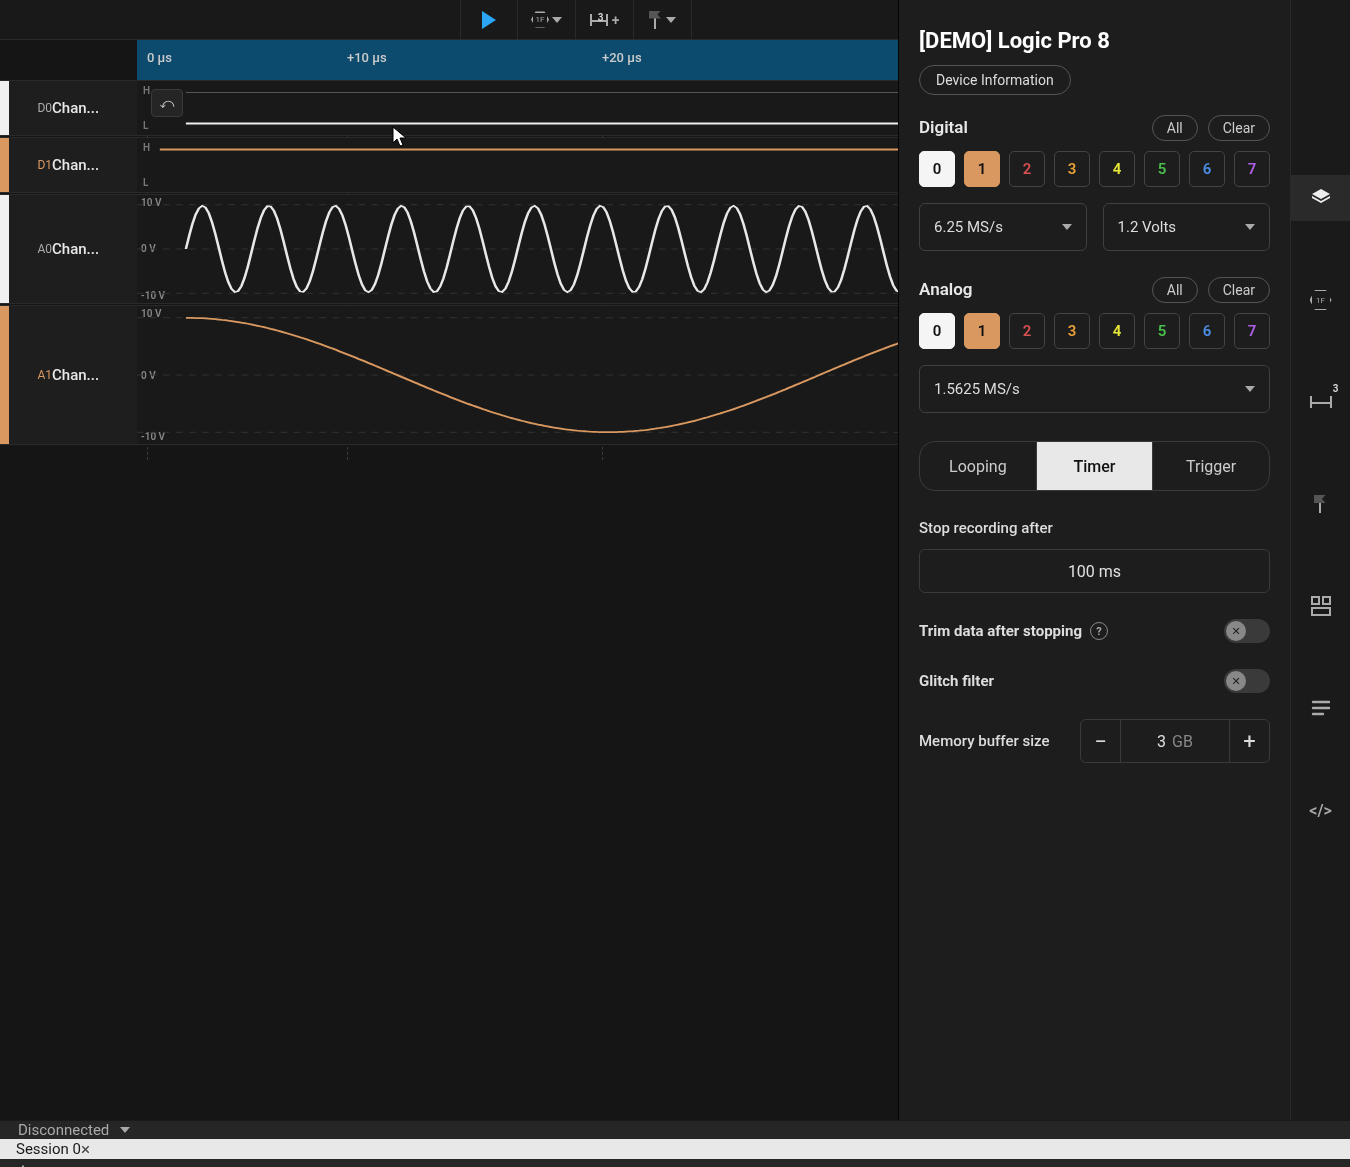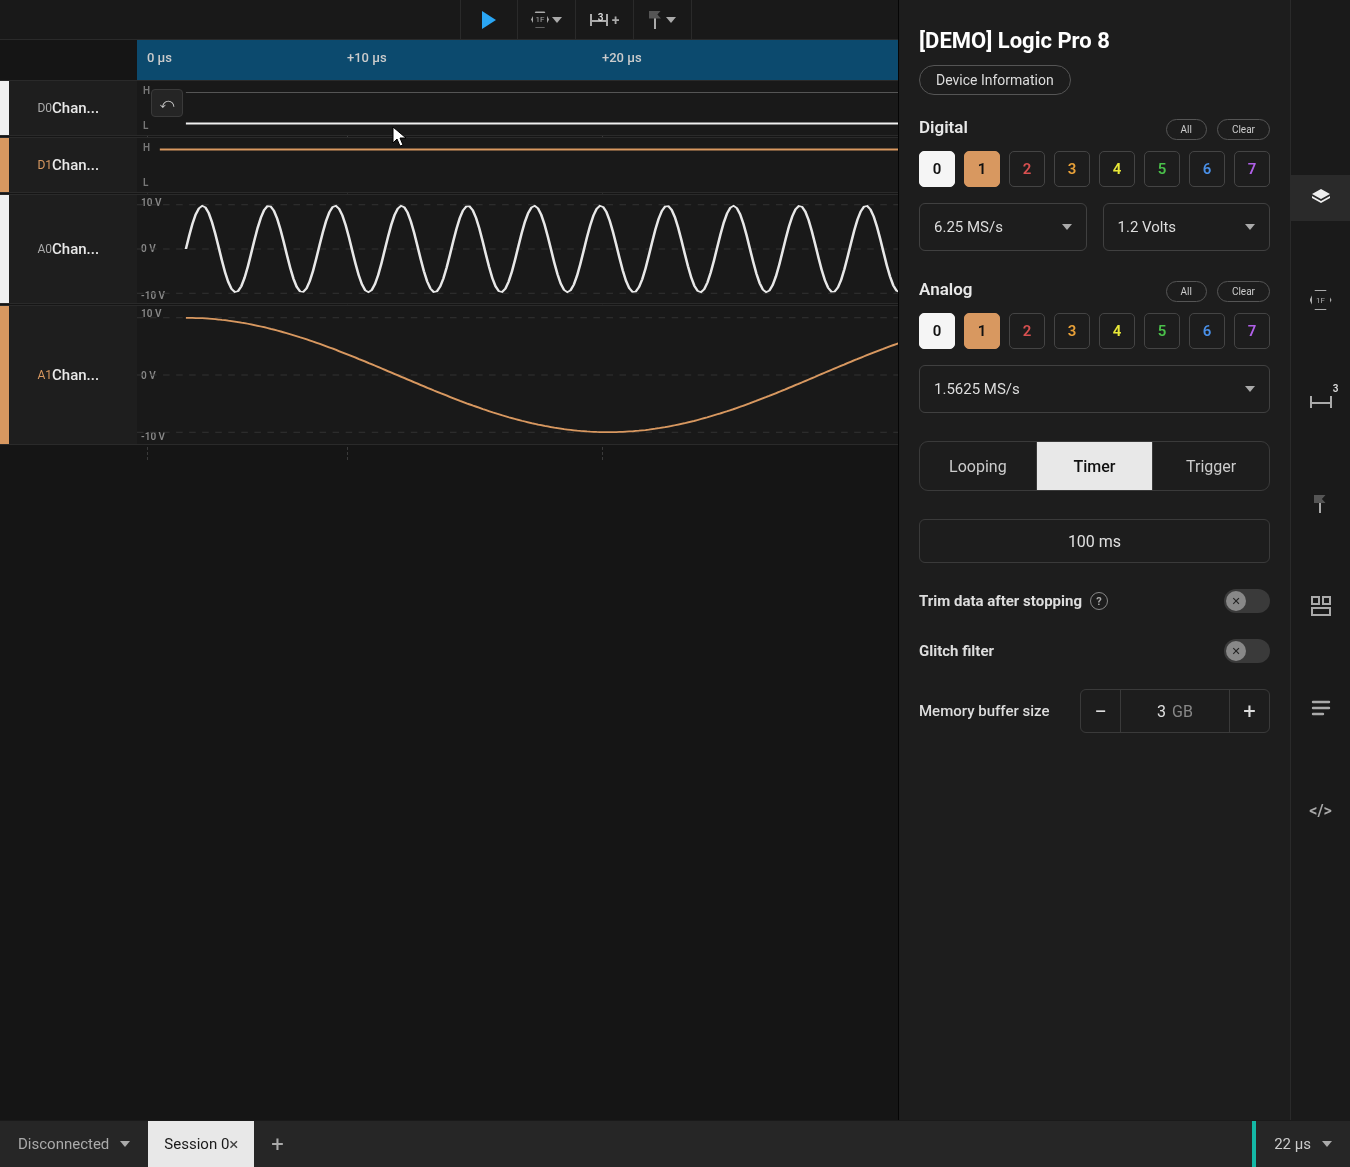--- a/index.html
+++ b/index.html
@@ -33,34 +33,34 @@
 .vlabel { position:absolute; left:4px; font-size:10px; color:#888; font-weight:600; }
 .svg-wave { position:absolute; top:0; left:0; width:100%; height:100%; }
 .edge-handle { position:absolute; right:30px; width:40px; height:44px; background:#202020; border:1px solid #3a3a3a; border-radius:6px; display:flex; align-items:center; justify-content:center; color:#bbb; font-size:16px; cursor:pointer; }
 .reset-btn { position:absolute; left:14px; top:8px; width:32px; height:28px; background:#252525; border:1px solid #3a3a3a; border-radius:4px; display:flex; align-items:center; justify-content:center; color:#ccc; font-size:14px; cursor:pointer; }
 
 .side-panel { position:absolute; top:0; right:60px; width:392px; bottom:47px; background:#1d1d1d; border-left:1px solid #050505; padding:18px 20px; overflow:auto; }
 .panel-title { font-size:22px; font-weight:700; color:#fff; margin-bottom:12px;margin-top:10px; }
 .dev-info-btn { display:inline-block; padding:6px 16px; border:1px solid #555; border-radius:18px; font-size:14px; color:#ddd; cursor:pointer; margin-bottom:22px; }
 .sect-row { display:flex; align-items:center; justify-content:space-between; margin-bottom:14px; }
 .sect-h { font-size:17px; font-weight:600; color:#e8e8e8; }
-.pill-btn { padding:4px 14px; border:1px solid #555; border-radius:14px; font-size:10px; color:#ccc; cursor:pointer; margin-left:6px; }
+.pill-btn { padding:4px 14px; border:1px solid #555; border-radius:14px; font-size:14px; color:#ccc; cursor:pointer; margin-left:6px; }
 .chan-grid { display:flex; gap:9px; margin-bottom:16px; }
 .chan-box { width:36px; height:36px; border:1px solid #444; border-radius:5px; display:flex; align-items:center; justify-content:center; font-size:15px; font-weight:600; cursor:pointer; }
 .chan-box.c0 { background:#f5f5f5; color:#111; border-color:#f5f5f5; }
 .chan-box.c1 { background:#d89860; color:#111; border-color:#d89860; }
 .chan-box.c2 { color:#d85050; }
 .chan-box.c3 { color:#e8a038; }
 .chan-box.c4 { color:#e8e838; }
 .chan-box.c5 { color:#4ac04a; }
 .chan-box.c6 { color:#4a90e8; }
 .chan-box.c7 { color:#b060e8; }
 .sel-row { display:flex; gap:16px; margin-bottom:28px; }
 .sel { flex:1; height:48px; border:1px solid #404040; border-radius:6px; display:flex; align-items:center; justify-content:space-between; padding:0 14px; font-size:15px; color:#ddd; cursor:pointer; }
-.tab-row { display:flex; border:1px solid #3a3a3a; border-radius:9px; overflow:hidden; margin-bottom:28px; margin-top:16px; }
+.tab-row { display:flex; border:1px solid #3a3a3a; border-radius:16px; overflow:hidden; margin-bottom:28px; margin-top:16px; }
 .tab-btn { flex:1; height:48px; display:flex; align-items:center; justify-content:center; font-size:16px; color:#ccc; cursor:pointer; border-right:1px solid #3a3a3a; }
 .tab-btn:last-child { border-right:none; }
 .tab-btn.active { background:#e8e8e8; color:#111; font-weight:500; }
 .form-label { font-size:15px; color:#ddd; margin-bottom:12px; font-weight:500; }
 .input-full { width:100%; height:44px; border:1px solid #3a3a3a; border-radius:6px; text-align:center; font-size:16px; color:#e0e0e0; background:transparent; display:flex; align-items:center; justify-content:center; margin-bottom:26px; }
 .toggle-row { display:flex; align-items:center; justify-content:space-between; margin-bottom:26px; }
 .toggle-label { font-size:15px; color:#ddd; font-weight:700; display:flex; align-items:center; gap:8px; }
 .help-c { width:18px; height:18px; border:1.5px solid #888; border-radius:50%; display:flex; align-items:center; justify-content:center; font-size:11px; color:#aaa; }
 .toggle { width:46px; height:24px; background:#3a3a3a; border-radius:12px; position:relative; cursor:pointer; }
 .toggle-knob { width:20px; height:20px; background:#888; border-radius:50%; position:absolute; top:2px; left:2px; display:flex; align-items:center; justify-content:center; font-size:11px; color:#222; }
@@ -69,21 +69,21 @@
 .step-btn { width:40px; display:flex; align-items:center; justify-content:center; font-size:22px; color:#ddd; cursor:pointer; border-right:1px solid #3a3a3a; }
 .step-btn:last-child { border-left:1px solid #3a3a3a; border-right:none; }
 .step-val { width:108px; display:flex; align-items:center; justify-content:center; gap:6px; font-size:16px; }
 .step-unit { color:#888; }
 
 .icon-rail { position:absolute; top:0; right:0; width:60px; bottom:47px; background:#1a1a1a; border-left:1px solid #2a2a2a; display:flex; flex-direction:column; align-items:center; padding-top:175px; gap:56px; }
 .rail-btn { width:60px; height:46px; display:flex; align-items:center; justify-content:center; color:#aaa; cursor:pointer; position:relative; }
 .rail-btn.active { background:#2a2a2a; color:#eee; }
 .rail-badge { position:absolute; top:4px; right:12px; font-size:10px; color:#ddd; font-weight:600; }
 
-.bottom-bar { position:absolute; left:0; right:0; bottom:0; height:47px; background:#262626; display:flex; align-items:stretch; border-top:1px solid #1a1a1a; }
+.bottom-bar { position:absolute; left:0; right:0; bottom:0; height:47px; background:#262626; display:flex; align-items:stretch; border-top:1px solid #1a1a1a;flex-direction:column; }
 .status-seg { display:flex; align-items:center; padding:0 18px; color:#aaa; font-size:15px; gap:8px; cursor:pointer; }
 .tab-seg { display:flex; align-items:center; padding:0 16px; background:#e8e8e8; color:#1a1a1a; font-size:15px; cursor:pointer; }
 .tab-close { font-size:17px; color:#444; cursor:pointer; }
 .add-tab { width:46px; display:flex; align-items:center; justify-content:center; color:#aaa; font-size:22px; cursor:pointer; }
 .spacer { flex:1; }
 .zoom-seg { display:flex; align-items:center; padding:0 18px; color:#ccc; font-size:15px; gap:8px; cursor:pointer; border-left:4px solid #14b8a6; }
 
 .cursor-arrow { position:absolute; left:392px; top:126px; z-index:50; pointer-events:none; }
 </style>
 </head>
@@ -250,20 +250,21 @@
         <div class="chev-down"></div>
       </div>
   </div>
 
   <div class="tab-row">
     <div class="tab-btn">Looping</div>
     <div class="tab-btn active">Timer</div>
     <div class="tab-btn">Trigger</div>
   </div>
 
+  <div class="form-label">Stop recording after</div>
   <div class="input-full">
       <span>100 ms</span>
     </div>
 
   <div class="toggle-row">
     <span class="toggle-label">
         <span>Trim data after stopping</span>
         <span class="help-c">?</span>
       </span>
     <div class="toggle">

